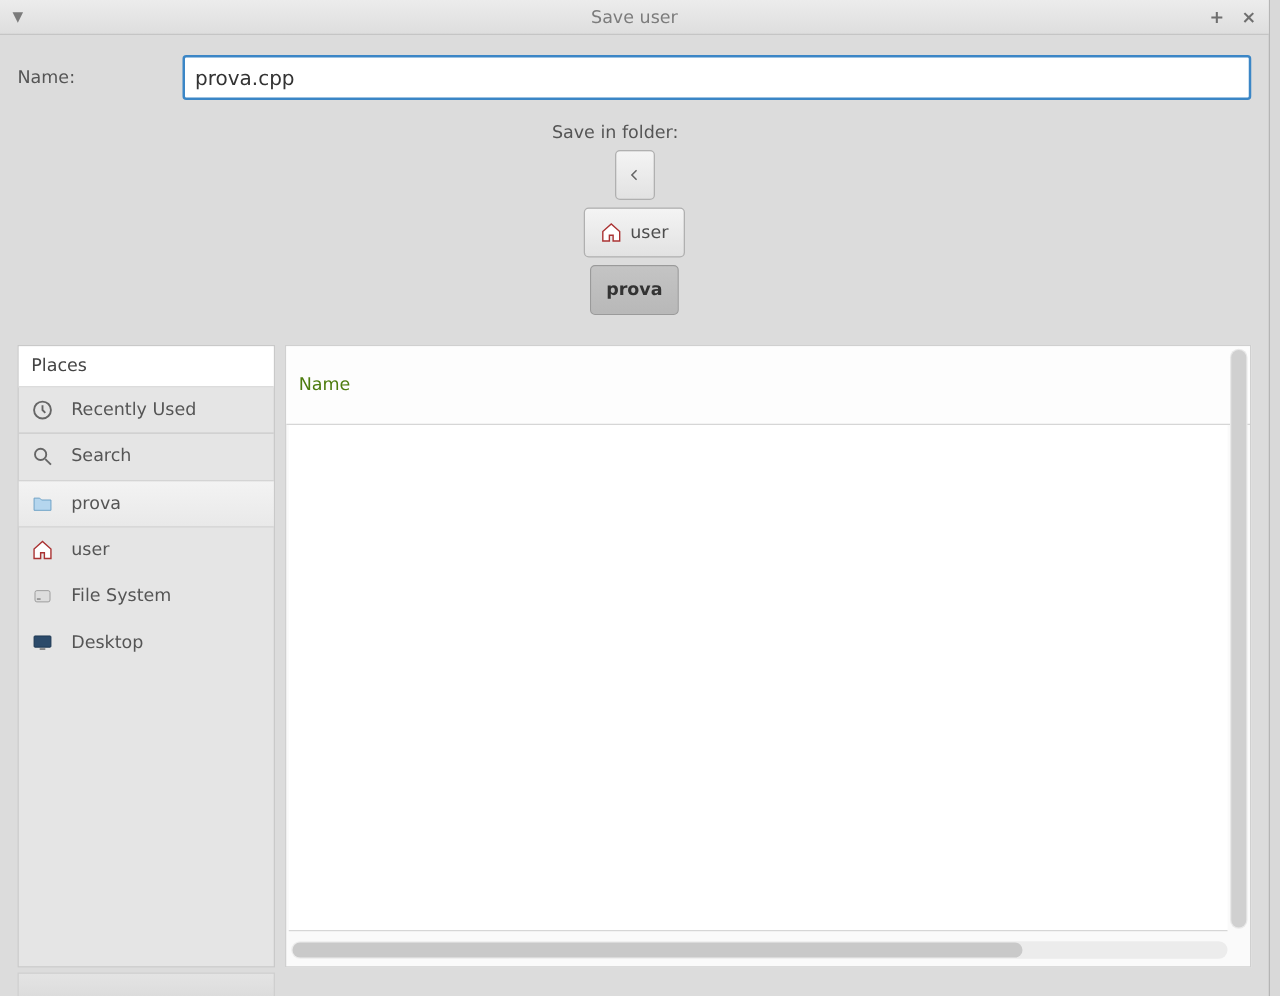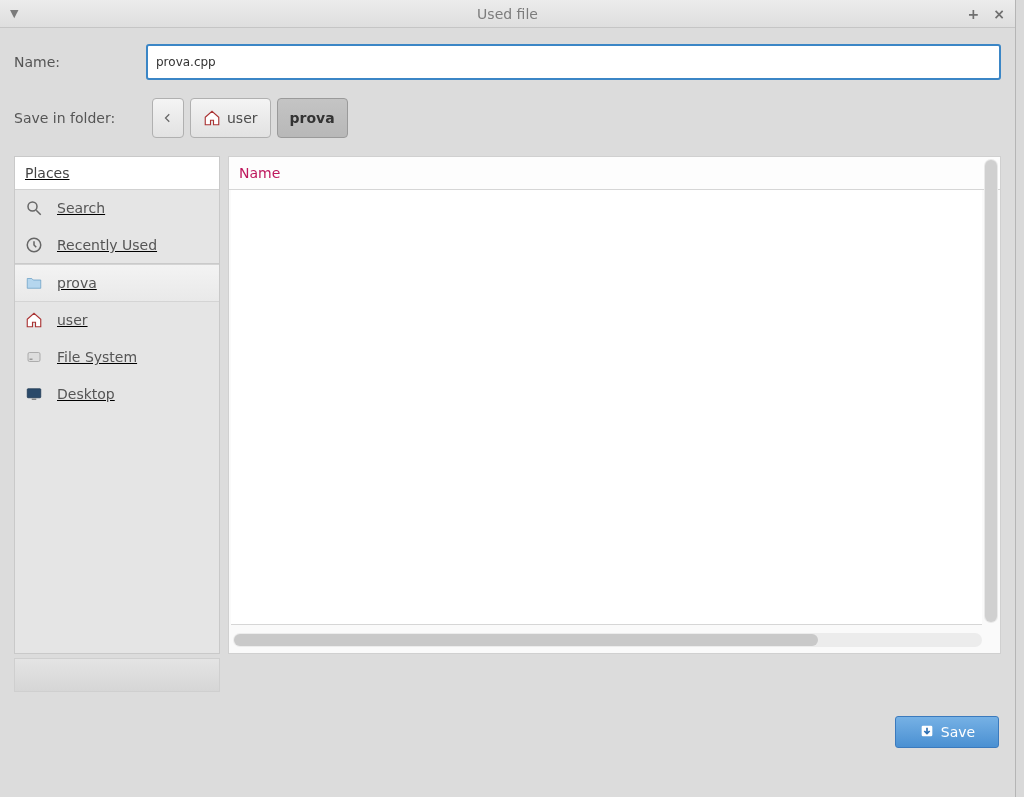--- a/index.html
+++ b/index.html
@@ -11,42 +11,42 @@
   .titlebar .title { position: absolute; left: 50%; transform: translateX(-50%); color: #7c7c7c; font-weight: 500; }
   .titlebar .left-tri { margin-left: 10px; color: #7b7b7b; font-size: 11px; }
   .titlebar .win-controls { margin-left: auto; margin-right: 10px; display: flex; gap: 14px; color: #6f6f6f; font-weight: bold; }
   .titlebar .win-controls span { cursor: pointer; }
 
   .body-area { padding: 16px 14px 0 14px; }
 
   .row { display: flex; align-items: center; margin-bottom: 18px; }
   .label { width: 132px; color: #555; }
 
-  .name-input { flex: 1; height: 36px; padding: 4px 8px; border: 2px solid #3b86c6; border-radius: 3px; background: #fff; font-size: 12px; color: #333; outline: none; }
+  .name-input { flex: 1; height: 36px; padding: 4px 8px; border: 2px solid #3b86c6; border-radius: 3px; background: #fff; font-size: 16px; color: #333; outline: none; }
 
   .btn, .path-seg, .back-btn { height: 40px; border: 1px solid #b0b0b0; border-radius: 4px; background: linear-gradient(#f4f4f4, #e2e2e2); color: #4d4d4d; display: inline-flex; align-items: center; padding: 0 12px; cursor: pointer; }
   .back-btn { width: 32px; padding: 0; justify-content: center; color: #666; }
   .path-seg.current { background: linear-gradient(#c4c4c4, #b8b8b8); border-color: #9a9a9a; font-weight: 600; color: #333; }
-  .path-row { gap: 6px; }
+  .path-row { gap: 6px; flex-direction: column; }
   .spacer { flex: 1; }
 
   .icon { display: inline-flex; width: 18px; height: 18px; margin-right: 6px; align-items: center; justify-content: center; }
   .icon svg { width: 18px; height: 18px; }
 
   .file-area { display: flex; gap: 8px; margin-top: 18px; height: 498px; }
 
-  .places-panel { width: 206px; background: #e5e5e5; border: 1px solid #c9c9c9; display: flex; flex-direction: column; text-decoration: underline; }
+  .places-panel { width: 206px; background: #e5e5e5; border: 1px solid #c9c9c9; display: flex; flex-direction: column; }
   .places-header { background: #fff; padding: 8px 10px; color: #444; border-bottom: 1px solid #d1d1d1; }
   .place-item { display: flex; align-items: center; padding: 9px 10px; gap: 8px; color: #555; cursor: pointer; border-bottom: 1px solid transparent; }
   .place-item.sep { border-bottom: 1px solid #cacaca; }
   .place-item.selected { background: linear-gradient(#f3f3f3, #e9e9e9); border-top: 1px solid #d4d4d4; border-bottom: 1px solid #d4d4d4; }
   .places-fill { flex: 1; }
 
   .list-panel { flex: 1; background: #fafafa; border: 1px solid #d0d0d0; position: relative; display: flex; flex-direction: column; }
-  .list-header { background: #fdfdfd; padding: 8px 10px; color: #be185d; border-bottom: 1px solid #d6d6d6; }
+  .list-header { background: #fdfdfd; padding: 23px 10px; color: #4d7c0f; border-bottom: 1px solid #d6d6d6; }
   .list-body { flex: 1; background: #fff; margin: 0 18px 0 2px; border-bottom: 1px solid #d6d6d6; }
   .vscroll { position: absolute; right: 2px; top: 2px; bottom: 30px; width: 14px; background: #e9e9e9; border-radius: 7px; }
   .vscroll .thumb { position: absolute; left: 1px; right: 1px; top: 1px; bottom: 1px; background: #d0d0d0; border-radius: 6px; }
   .hscroll { height: 14px; margin: 8px 18px 6px 4px; background: #ececec; border-radius: 7px; position: relative; }
   .hscroll .thumb { position: absolute; left: 1px; top: 1px; bottom: 1px; width: 78%; background: #c9c9c9; border-radius: 6px; }
 
   .below-list { display: flex; margin-top: 6px; }
   .filetype-select { margin-left: auto; width: 340px; height: 30px; border: 1px solid #b8b8b8; border-radius: 3px; background: linear-gradient(#f8f8f8, #ededed); display: flex; align-items: center; padding: 0 10px; color: #444; cursor: pointer; position: relative; }
   .filetype-select .spinner { position: absolute; right: 8px; top: 0; bottom: 0; width: 14px; display: flex; flex-direction: column; justify-content: center; gap: 2px; color: #666; font-size: 8px; line-height: 8px; text-align: center; }
 
@@ -56,21 +56,21 @@
 
   .thumb-strip { width: 206px; height: 34px; margin-top: 4px; background: linear-gradient(#e4e4e4, #d6d6d6); border: 1px solid #cfcfcf; }
 </style>
 </head>
 <body>
 
 <div class="window">
 
   <div class="titlebar">
     <span class="left-tri">▼</span>
-    <span class="title">Used file</span>
+    <span class="title">Save user</span>
     <div class="win-controls">
       <span>+</span>
       <span>×</span>
     </div>
   </div>
 
   <div class="body-area">
 
     <div class="row">
       <div class="label">Name:</div>
@@ -95,37 +95,37 @@
       <div class="path-seg current">
         <span>prova</span>
       </div>
       <div class="spacer"></div>
     </div>
 
     <div class="file-area">
       <div class="places-panel">
         <div class="places-header">Places</div>
 
+        <div class="place-item sep">
+          <span class="icon">
+            <svg viewBox="0 0 24 24">
+                <circle cx="12" cy="12" r="9" fill="none" stroke="#666" stroke-width="2"></circle>
+                <path d="M12 7 V12 L15 15" fill="none" stroke="#666" stroke-width="2"></path>
+              </svg>
+          </span>
+          <span>Recently Used</span>
+        </div>
         <div class="place-item">
           <span class="icon">
             <svg viewBox="0 0 24 24">
                 <circle cx="10" cy="10" r="6" fill="none" stroke="#666" stroke-width="2"></circle>
                 <line x1="15" y1="15" x2="21" y2="21" stroke="#666" stroke-width="2"></line>
               </svg>
           </span>
           <span>Search</span>
-        </div>
-        <div class="place-item sep">
-          <span class="icon">
-            <svg viewBox="0 0 24 24">
-                <circle cx="12" cy="12" r="9" fill="none" stroke="#666" stroke-width="2"></circle>
-                <path d="M12 7 V12 L15 15" fill="none" stroke="#666" stroke-width="2"></path>
-              </svg>
-          </span>
-          <span>Recently Used</span>
         </div>
         <div class="place-item selected">
           <span class="icon">
             <svg viewBox="0 0 24 24">
                 <path d="M3 6 H9 L11 8 H21 V19 H3 Z" fill="#b5d6ee" stroke="#6a9fc4"></path>
               </svg>
           </span>
           <span>prova</span>
         </div>
         <div class="place-item">

